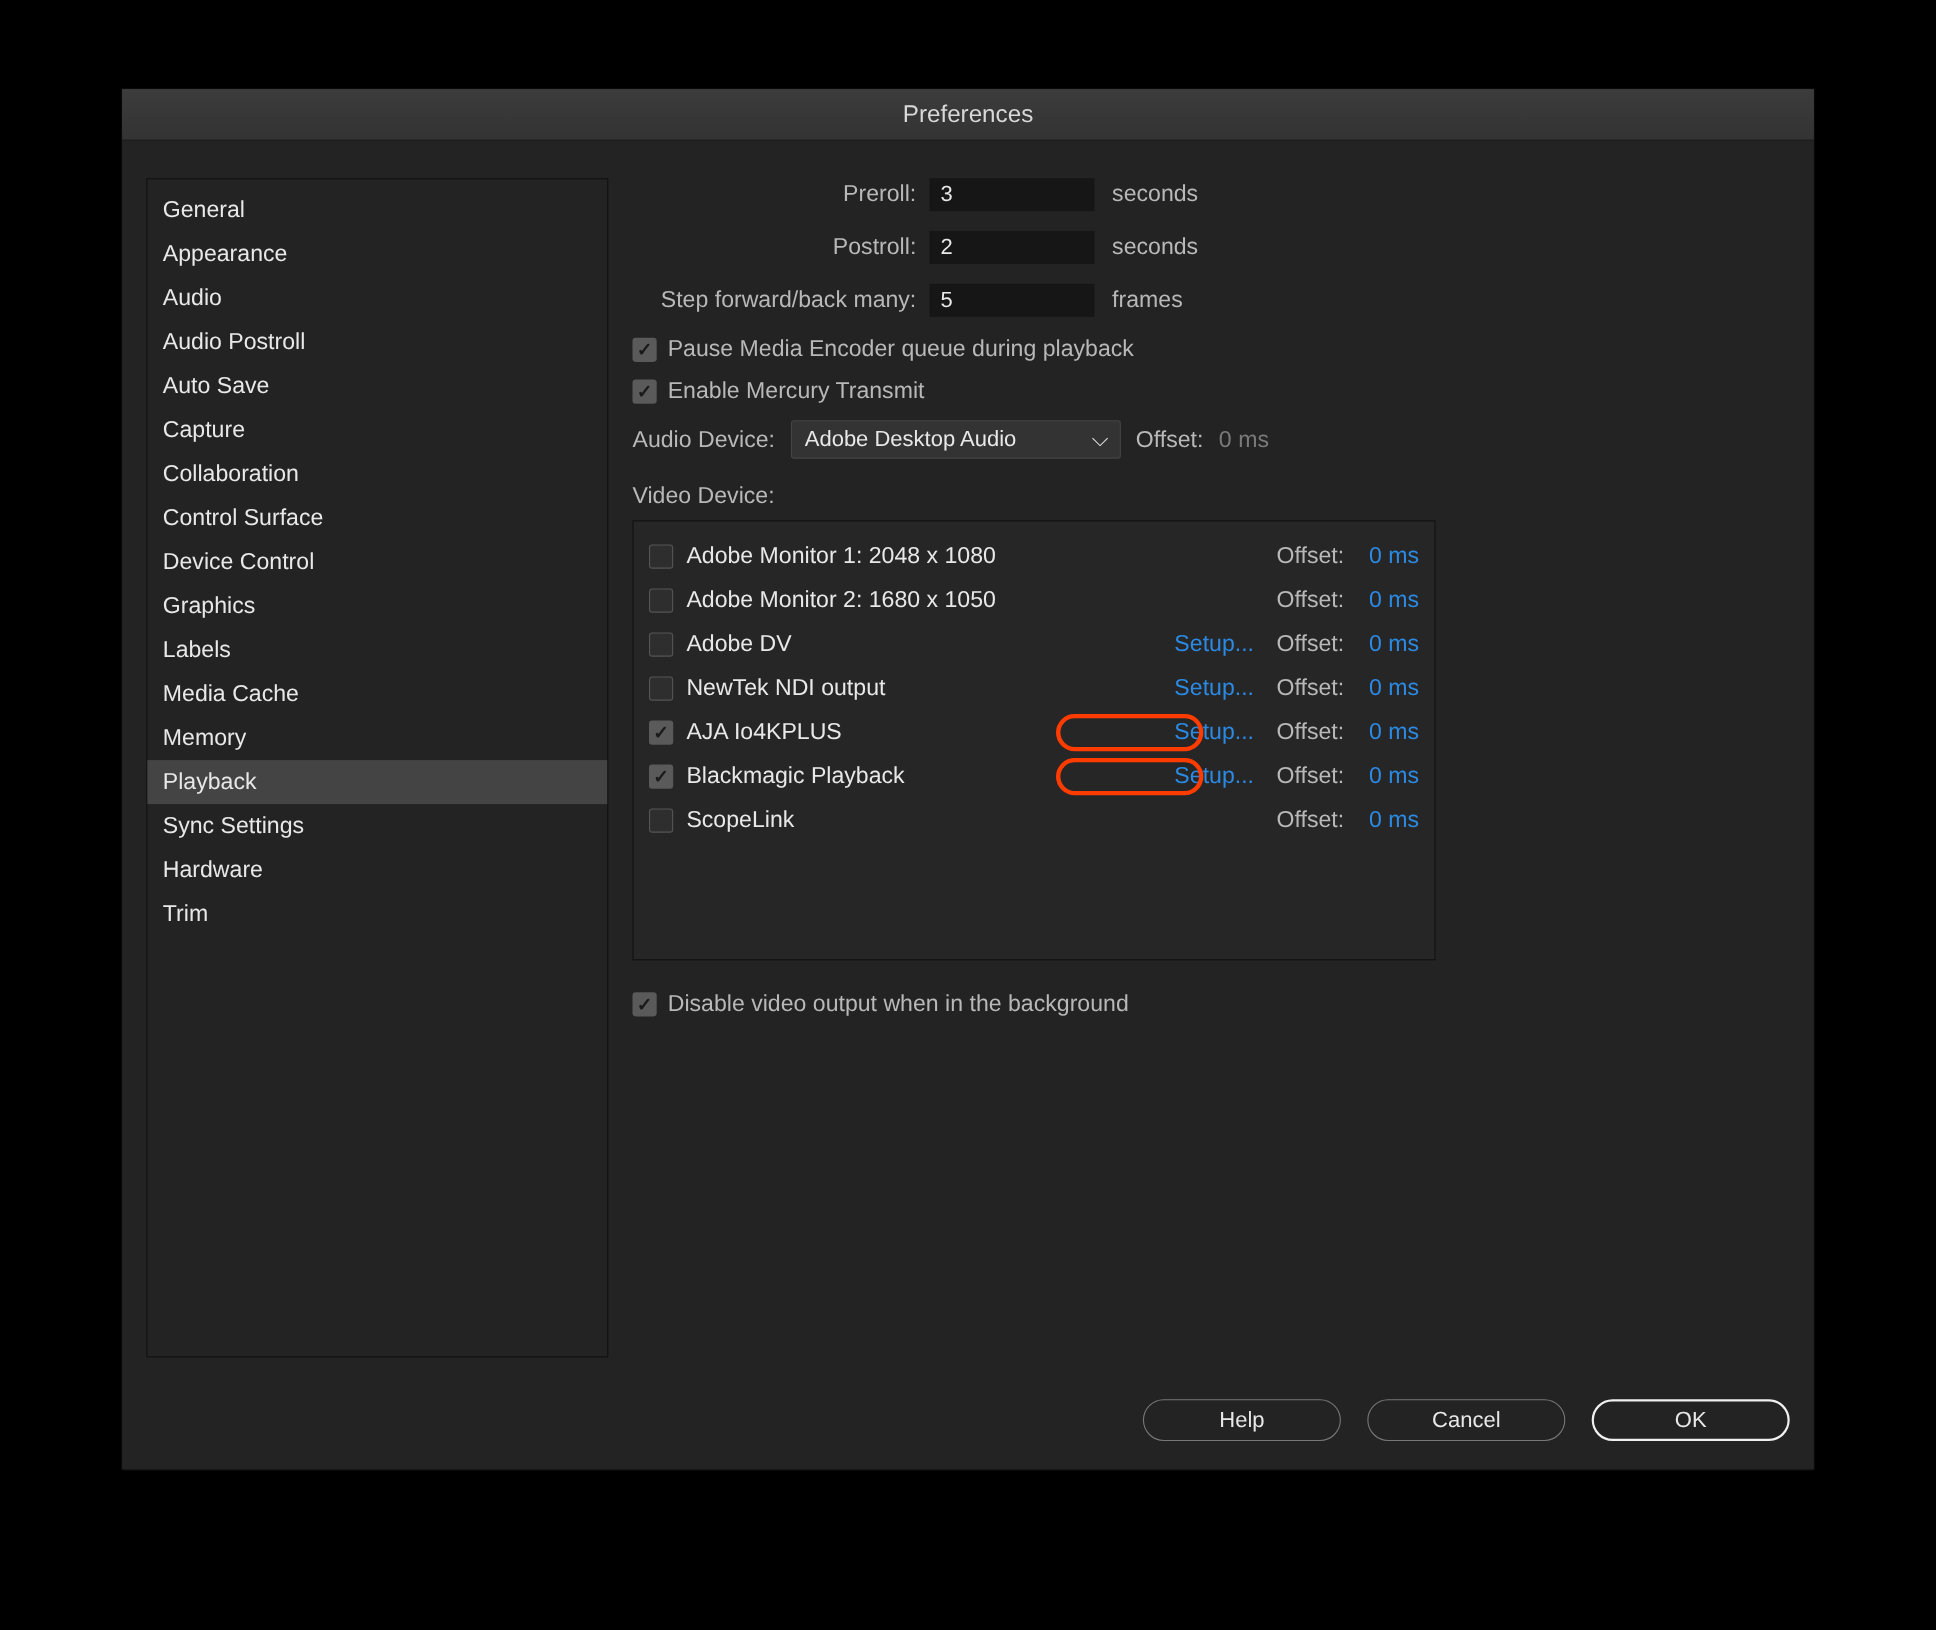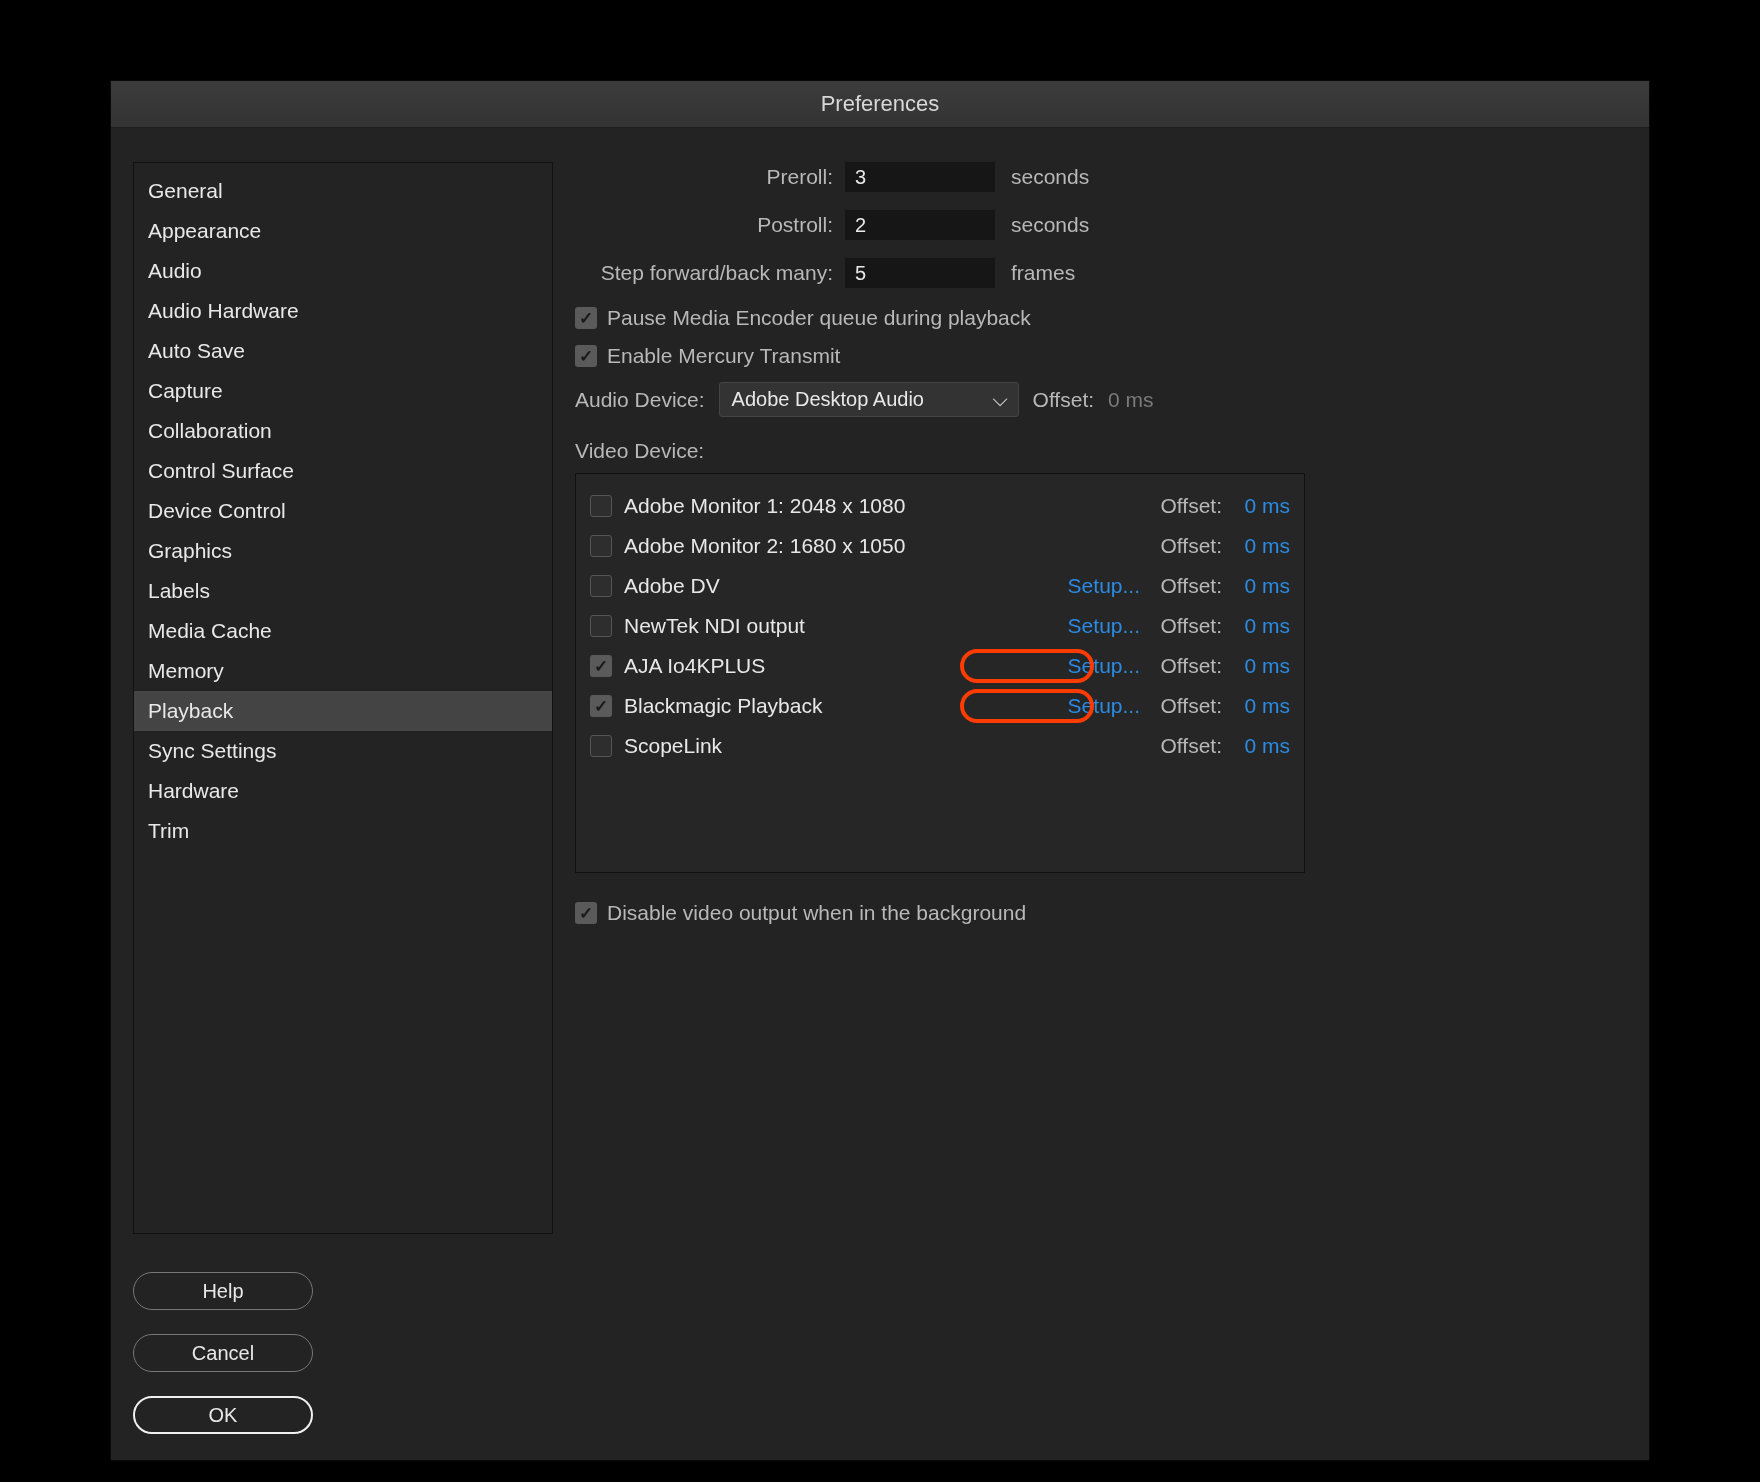--- a/index.html
+++ b/index.html
@@ -172,21 +172,20 @@
     height: 34px;
     left: 370px;
     pointer-events: none;
   }
   .bottom-check { margin-top: 28px; }
   .footer {
     display: flex;
     justify-content: flex-end;
     gap: 24px;
     padding: 26px 22px 26px 22px;
-    flex-direction: column;
   }
   .btn {
     border: 1px solid #777;
     background: transparent;
     color: #e8e8e8;
     font-size: 20px;
     border-radius: 20px;
     width: 180px;
     height: 38px;
     display: flex;
@@ -204,21 +203,21 @@
 <div class="dialog">
 
   <div class="titlebar">Preferences</div>
 
   <div class="content">
 
     <div class="sidebar" id="sidebar">
         <div class="sidebar-item">General</div>
         <div class="sidebar-item">Appearance</div>
         <div class="sidebar-item">Audio</div>
-        <div class="sidebar-item">Audio Hardware</div>
+        <div class="sidebar-item">Audio Postroll</div>
         <div class="sidebar-item">Auto Save</div>
         <div class="sidebar-item">Capture</div>
         <div class="sidebar-item">Collaboration</div>
         <div class="sidebar-item">Control Surface</div>
         <div class="sidebar-item">Device Control</div>
         <div class="sidebar-item">Graphics</div>
         <div class="sidebar-item">Labels</div>
         <div class="sidebar-item">Media Cache</div>
         <div class="sidebar-item">Memory</div>
         <div class="sidebar-item selected">Playback</div>

